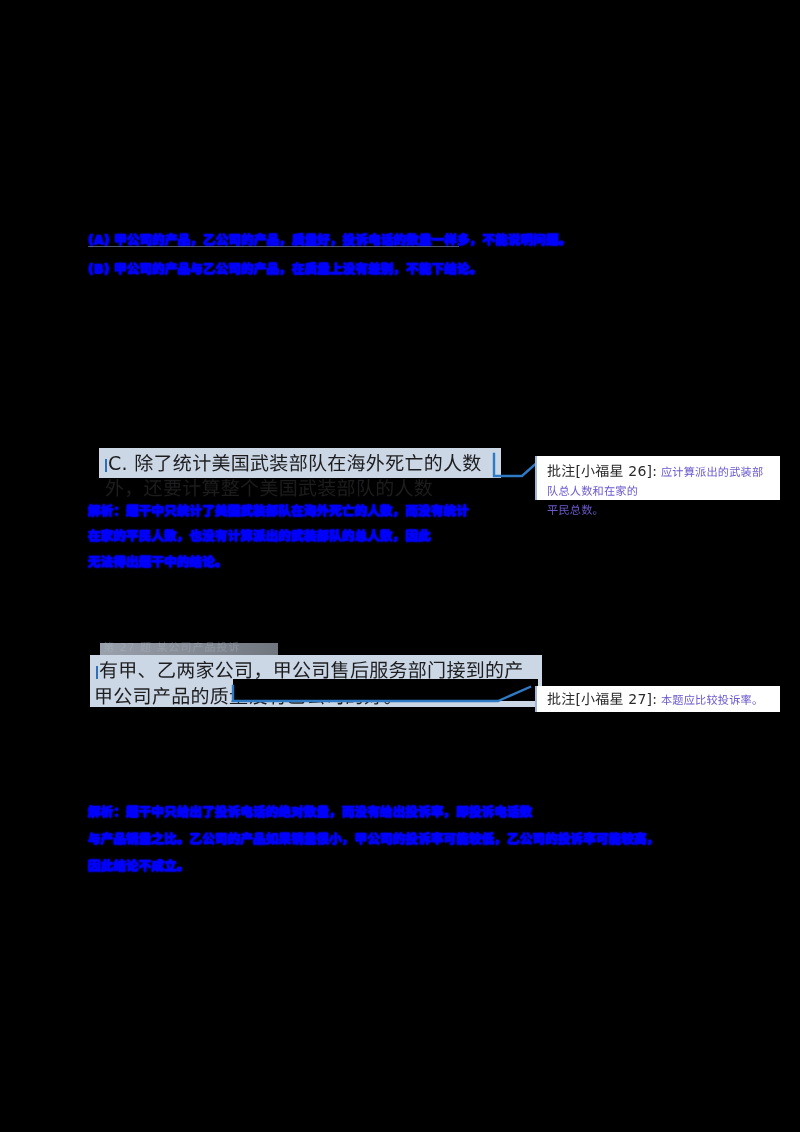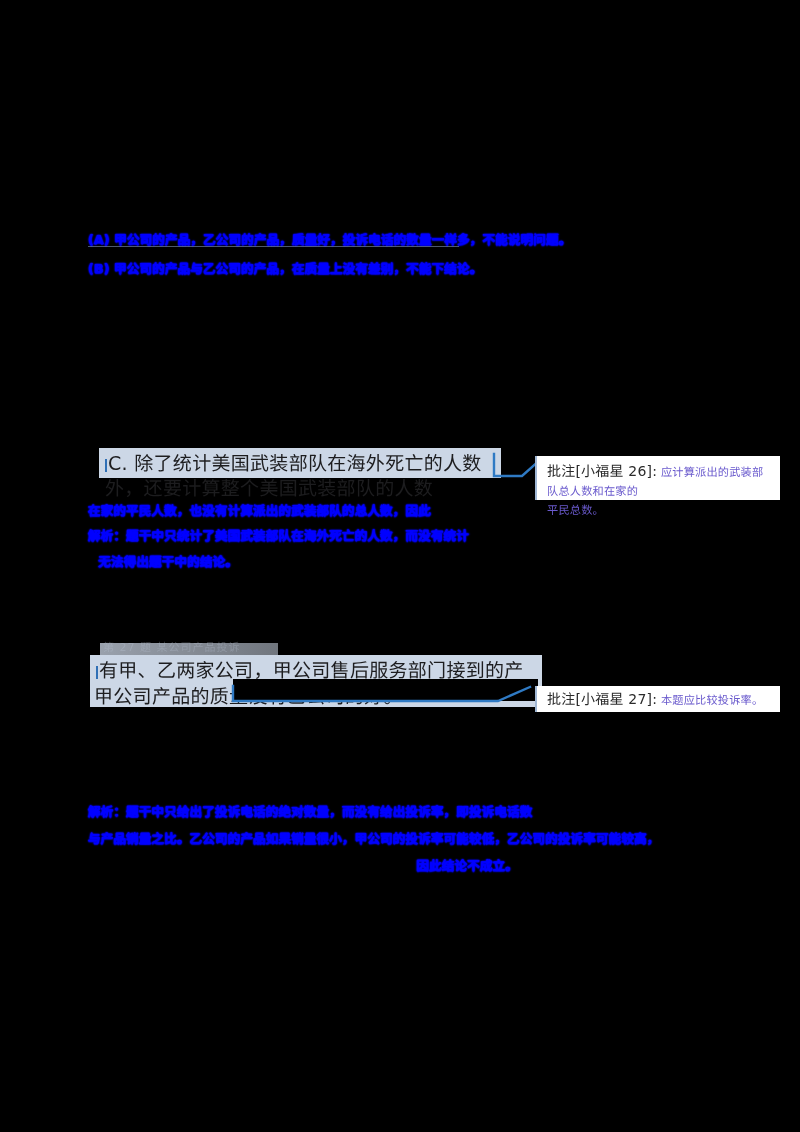--- a/index.html
+++ b/index.html
@@ -33,21 +33,21 @@
     font-weight: 700;
     white-space: nowrap;
     text-shadow:
        0 0 1.2px #0000ee,
        0.6px 0 1.6px #0000cc,
       -0.6px 0 1.6px #1111ff,
        0 0.5px 1.4px #0000dd;
     filter: blur(0.55px) saturate(2.2) contrast(1.6);
     user-select: none;
   }
-  .redacted-block .ln { display: block; text-align: right; }
+  .redacted-block .ln { display: block; }
 
   
   .faint-rule {
     position: absolute;
     height: 1px;
     background: rgba(140, 160, 200, 0.55);
   }
 
   
   .doc-para {
@@ -142,22 +142,22 @@
     </svg>
   </div>
 
   <div class="comment-box" style="left:535px; top:456px; width:245px; height:44px;">
     <span class="comment-label">批注[小福星 26]:</span>
     <span class="comment-body-inline">应计算派出的武装部队总人数和在家的</span>
     <div class="comment-body">平民总数。</div>
   </div>
 
   <div class="redacted-block" style="left:88px; top:498px; width:290px;">
+    <span class="ln">解析：题干中只统计了美国武装部队在海外死亡的人数，而没有统计</span>
     <span class="ln">在家的平民人数，也没有计算派出的武装部队的总人数，因此</span>
-    <span class="ln">解析：题干中只统计了美国武装部队在海外死亡的人数，而没有统计</span>
   </div>
   <div class="redacted-block" style="left:88px; top:551px; width:150px; line-height:22px;">
     <span class="ln">无法得出题干中的结论。</span>
   </div>
 
   <div class="ghost-strip" style="left:100px; top:643px; width:178px; height:12px;"></div>
   <div class="ghost-line" style="left:103px; top:641px;">第 27 题 某公司产品投诉</div>
 
   <div class="doc-para" style="left:90px; top:655px; width:452px; height:26px;">
     <span class="caret"></span><span>有甲、乙两家公司，甲公司售后服务部门接到的产品投诉电话是乙公司的 3 倍。因此，</span>

